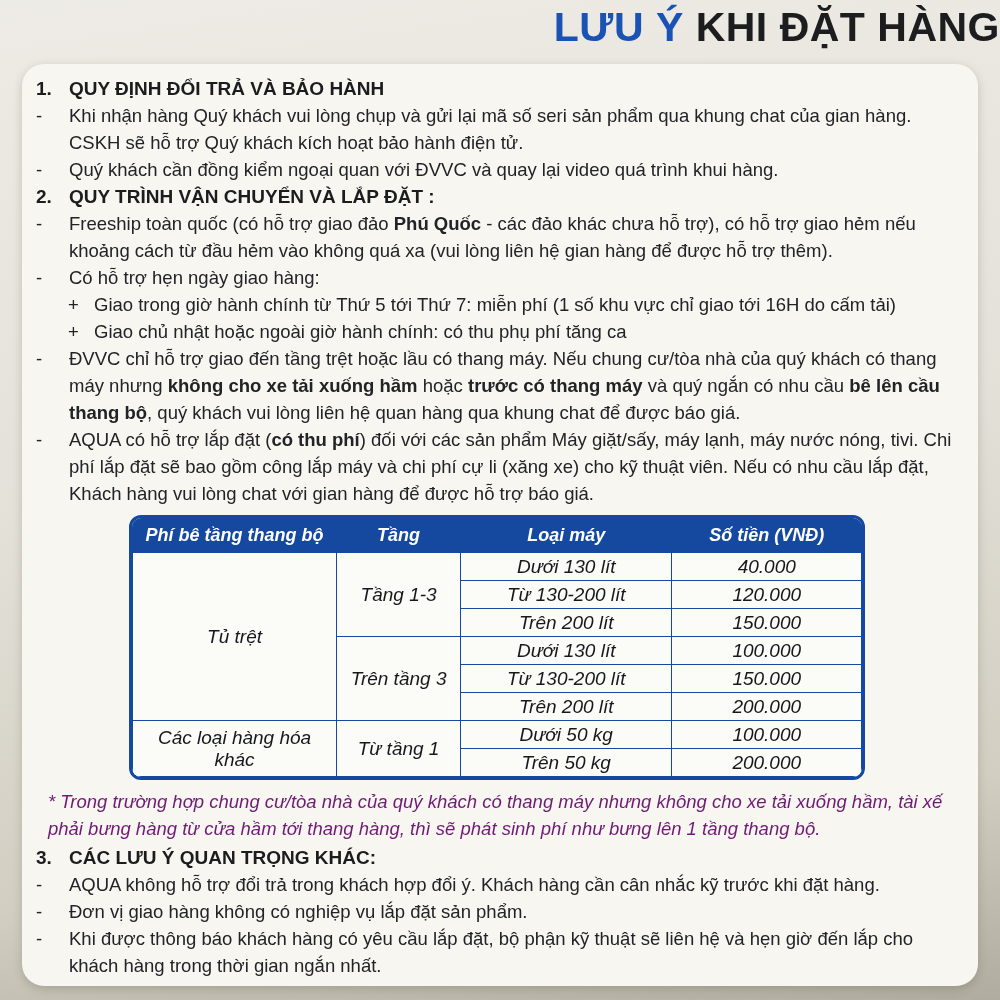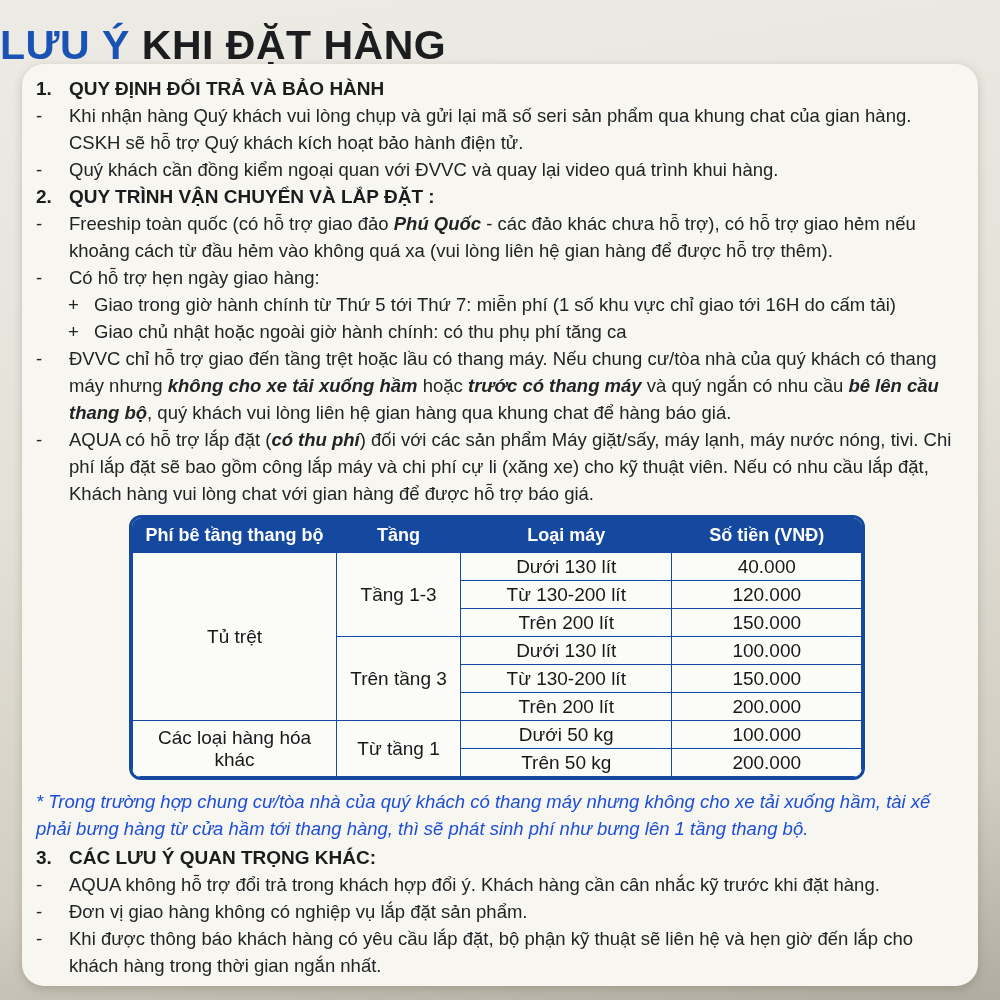--- a/index.html
+++ b/index.html
@@ -4,53 +4,53 @@
 <style>
   html,body{margin:0;padding:0;}
   body{
     width:1000px;height:1000px;overflow:hidden;
     font-family:"Liberation Sans",sans-serif;
     background:linear-gradient(172deg,#edebe5 0%,#e4e1d9 45%,#d2cec2 80%,#b3af a2 97%);
     background:linear-gradient(172deg,#edebe5 0%,#e4e1d9 45%,#d2cec2 80%,#b0ac9f 100%);
     position:relative;
   }
   .title{
-    margin:0;text-align:left;padding-top:22px;
+    margin:0;text-align:right;padding-top:4px;
     font-size:41px;font-weight:800;letter-spacing:.5px;color:#1c1d1f;
     line-height:1.15;
   }
   .title .t-blue{color:#1b53b5;}
   .card{
     position:absolute;left:22px;right:22px;top:64px;bottom:14px;
     background:#f7f6f1;border-radius:22px;
     box-shadow:0 3px 10px rgba(90,85,70,.28);
     padding:11px 18px 8px 12px;box-sizing:border-box;
   }
   .row{display:flex;align-items:flex-start;font-size:18.5px;line-height:27px;color:#222326;}
   .row .marker{flex:0 0 35px;padding-left:2px;box-sizing:border-box;}
   .row .txt{flex:1;padding-right:2px;}
   .row.heading{font-weight:700;font-size:19px;color:#1b1c1e;}
   .row.sub .marker{flex:0 0 28px;margin-left:32px;}
-  .row b{font-weight:700;font-style:italic;}
+  .row b{font-weight:700;}
   .table-wrap{
     width:730px;margin:8px auto 8px;
-    border:3px solid #14499f;border-radius:12px;overflow:hidden;background:#fbfbf8;
+    border:3px solid #14499f;border-radius:12px;overflow:hidden;background:#fbfbf8;font-style:italic;
   }
   table{width:100%;border-collapse:collapse;table-layout:fixed;}
   th{
     background:#14499f;color:#ffffff;font-weight:700;font-size:18px;
     height:33px;padding:0 4px;border:1px solid #14499f;
   }
   td{
     border:1.5px solid #14499f;background:#fbfbf8;color:#17181b;
     font-size:19px;text-align:center;height:27px;padding:0 4px;
   }
   .note{
     font-style:italic;font-size:18.5px;line-height:27px;
-    margin:2px 0 2px 2px;color:#1d4ed8;
+    margin:2px 0 2px 14px;color:#701a75;
   }
 </style>
 </head>
 <body>
 
 <h1 class="title"><span class="t-blue">LƯU Ý</span><span class="t-dark"> KHI ĐẶT HÀNG</span></h1>
 
 <div class="card">
   <div id="sections-top">
       <div class="row heading">
@@ -80,21 +80,21 @@
       <div class="row sub">
         <span class="marker">+</span>
         <span class="txt"><span>Giao trong giờ hành chính từ Thứ 5 tới Thứ 7: miễn phí (1 số khu vực chỉ giao tới 16H do cấm tải)</span></span>
       </div>
       <div class="row sub">
         <span class="marker">+</span>
         <span class="txt"><span>Giao chủ nhật hoặc ngoài giờ hành chính: có thu phụ phí tăng ca</span></span>
       </div>
       <div class="row">
         <span class="marker">-</span>
-        <span class="txt"><span>ĐVVC chỉ hỗ trợ giao đến tầng trệt hoặc lầu có thang máy. Nếu chung cư/tòa nhà của quý khách có thang máy nhưng </span><b>không cho xe tải xuống hầm</b><span> hoặc </span><b>trước có thang máy</b><span> và quý ngắn có nhu cầu </span><b>bê lên cầu thang bộ</b><span>, quý khách vui lòng liên hệ gian hàng qua khung chat để hàng báo giá.</span></span>
+        <span class="txt"><span>ĐVVC chỉ hỗ trợ giao đến tầng trệt hoặc lầu có thang máy. Nếu chung cư/tòa nhà của quý khách có thang máy nhưng </span><b>không cho xe tải xuống hầm</b><span> hoặc </span><b>trước có thang máy</b><span> và quý ngắn có nhu cầu </span><b>bê lên cầu thang bộ</b><span>, quý khách vui lòng liên hệ quan hàng qua khung chat để được báo giá.</span></span>
       </div>
       <div class="row">
         <span class="marker">-</span>
         <span class="txt"><span>AQUA có hỗ trợ lắp đặt (</span><b>có thu phí</b><span>) đối với các sản phẩm Máy giặt/sấy, máy lạnh, máy nước nóng, tivi. Chi phí lắp đặt sẽ bao gồm công lắp máy và chi phí cự li (xăng xe) cho kỹ thuật viên. Nếu có nhu cầu lắp đặt, Khách hàng vui lòng chat với gian hàng để được hỗ trợ báo giá.</span></span>
       </div>
     </div>
 
   <div class="table-wrap">
     <table>
       <colgroup>

